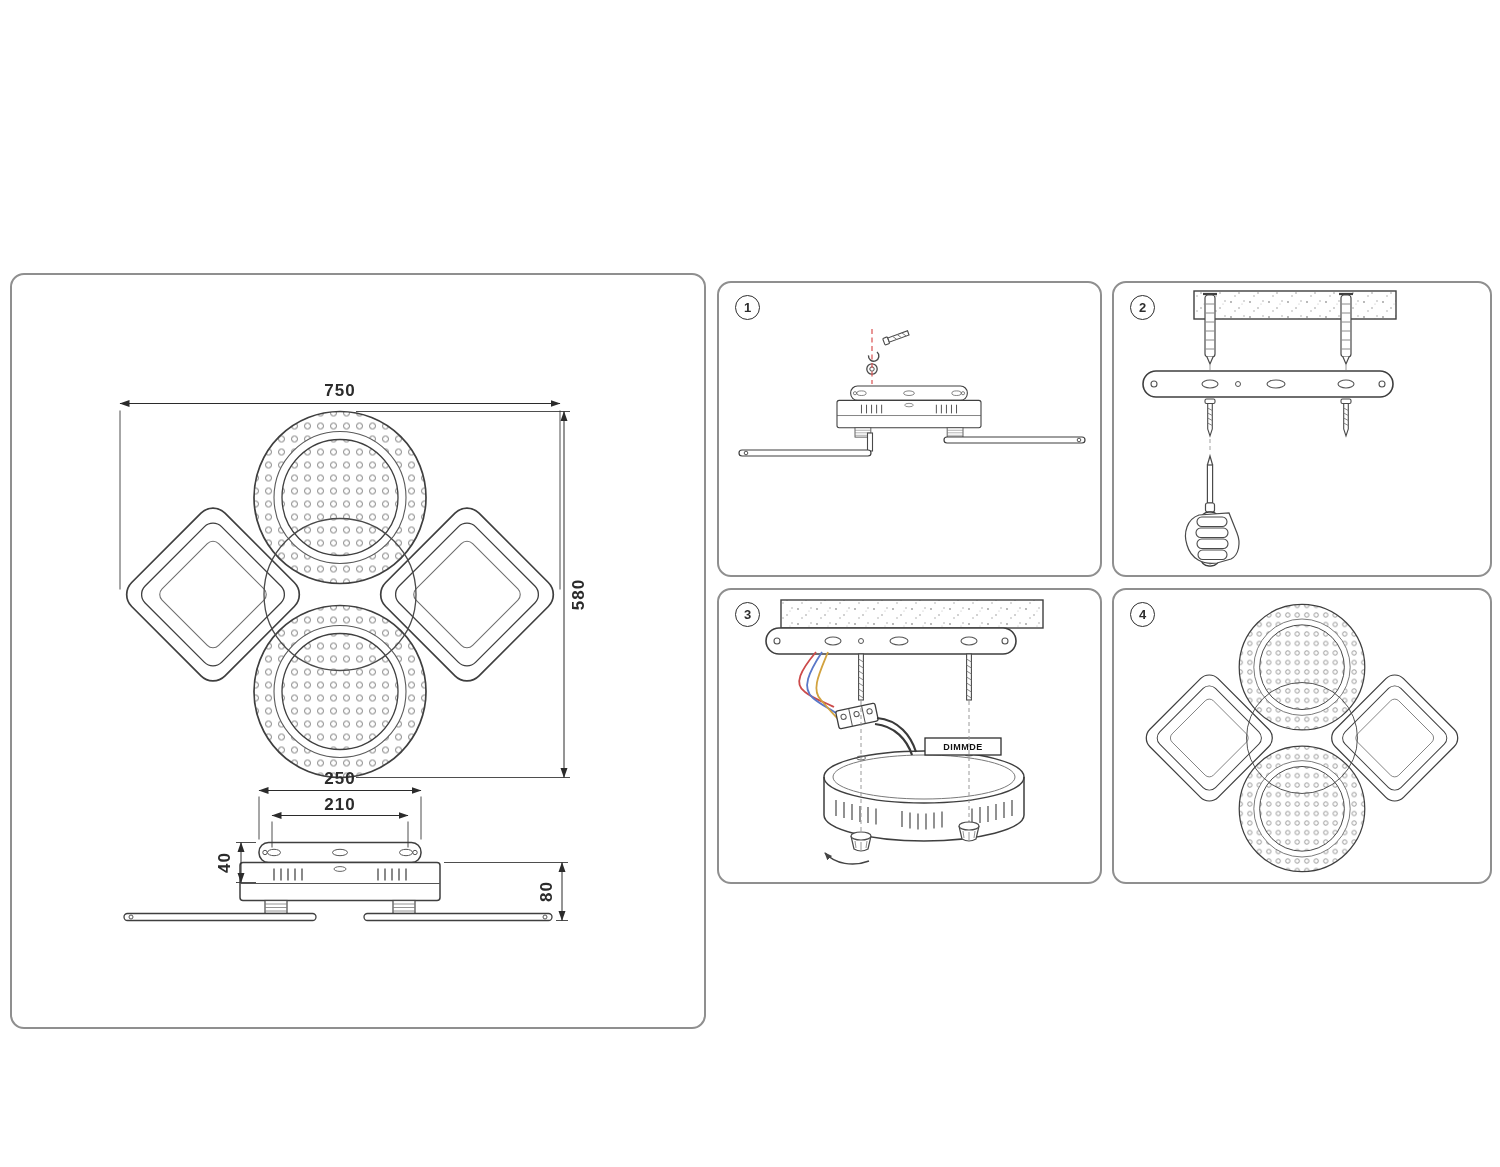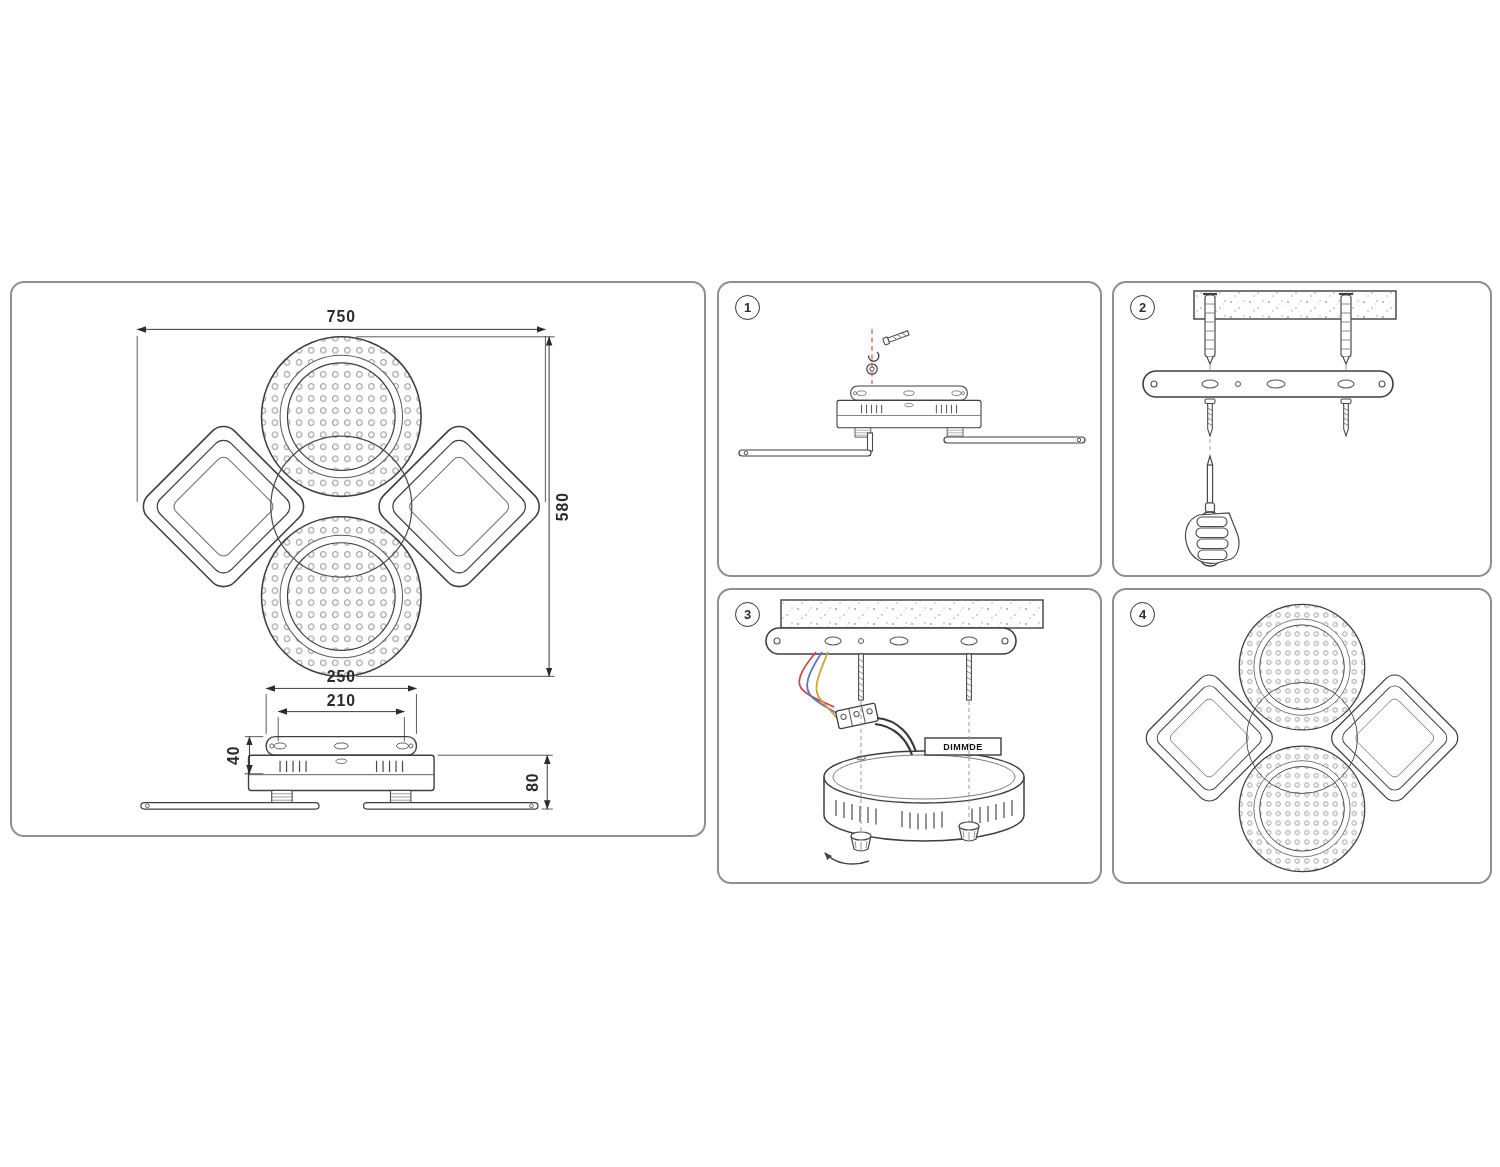--- a/index.html
+++ b/index.html
@@ -129,21 +129,21 @@
       <g id="hand">
         <path d="M-14,-20 C-26,-16 -30,-2 -26,10 C-22,24 -10,30 4,28 L18,24 C26,20 28,8 24,-2 L16,-22 Z" fill="#fff" stroke="#4a4a4a" stroke-width="1.2"></path>
         <rect x="-16" y="-18" width="30" height="9.5" rx="4.7" fill="#fff" stroke="#4a4a4a" stroke-width="1.1"></rect>
         <rect x="-17" y="-7" width="32" height="9.5" rx="4.7" fill="#fff" stroke="#4a4a4a" stroke-width="1.1"></rect>
         <rect x="-16" y="4" width="31" height="9.5" rx="4.7" fill="#fff" stroke="#4a4a4a" stroke-width="1.1"></rect>
         <rect x="-15" y="15" width="29" height="9.5" rx="4.7" fill="#fff" stroke="#4a4a4a" stroke-width="1.1"></rect>
       </g>
     </defs>
   </svg>
 
-  <div class="panel" style="left:10px;top:281px;width:696px;height:556px">
+  <div class="panel" style="left:10px;top:273px;width:696px;height:756px">
     <svg class="art" viewBox="0 0 692 595">
       <use href="#fixture-top" transform="translate(328,241)"></use>
 
       <g>
         <path d="M108,57 V236 M548,57 V236" stroke="#3a3a3a" stroke-width="0.9" fill="none"></path>
         <path d="M108,50 H548" stroke="#2b2b2b" stroke-width="1" fill="none" marker-start="url(#arr)" marker-end="url(#arr)"></path>
         <text class="dim" x="328" y="42">750</text>
       </g>
       <g>
         <path d="M344,58 H558 M344,424 H558" stroke="#3a3a3a" stroke-width="0.9" fill="none"></path>

